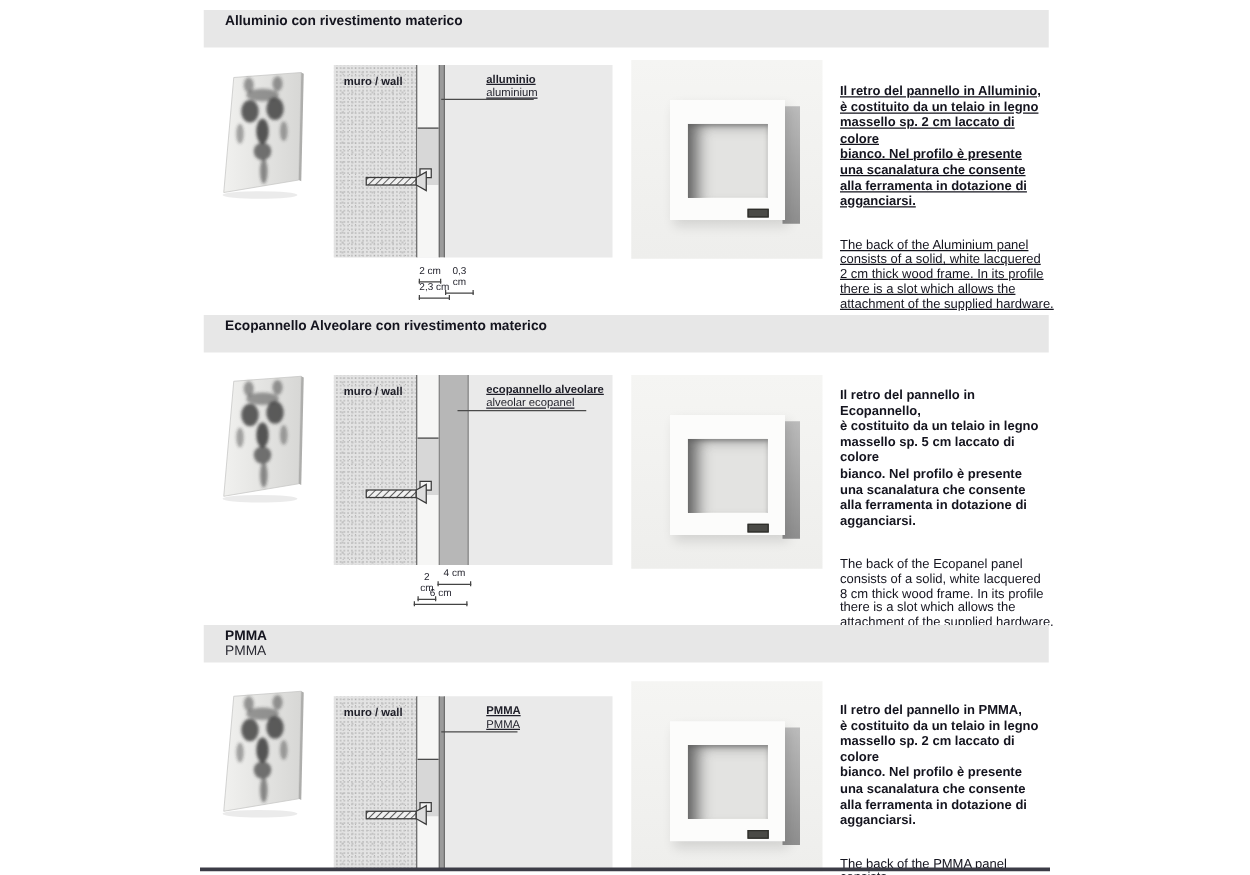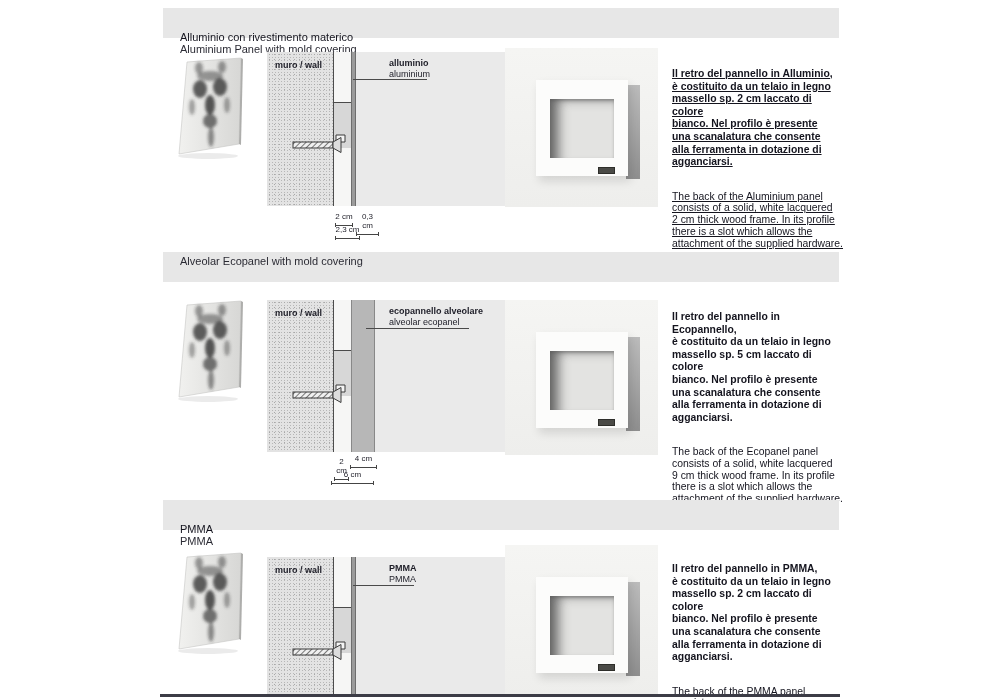--- a/index.html
+++ b/index.html
@@ -7,51 +7,51 @@
         font-family:"Liberation Sans", sans-serif;color:#15151f;}
 
   .section{position:absolute;left:163px;width:676px;}
   .s1{top:8px;height:236px;}
   .s2{top:252px;height:242px;}
   .s3{top:500px;height:200px;}
 
   
   .header-bar{position:absolute;left:0;top:0;width:676px;height:30px;background:#e7e7e7;
               box-sizing:border-box;padding:3px 0 0 17px;}
-  .header-title{font-weight:normal;font-size:11px;line-height:12px;color:#14141e;margin-top:20px;}
+  .header-title{font-weight:bold;font-size:11px;line-height:12px;color:#14141e;}
   .header-sub{font-size:11px;line-height:12px;color:#2b2b34;}
 
   
   .artwork{position:absolute;left:7px;width:80px;height:106px;}
   .s1 .artwork{top:47px;} .s2 .artwork{top:46px;} .s3 .artwork{top:50px;}
   .artwork svg{display:block;width:100%;height:100%;}
 
   
-  .diagram{position:absolute;left:104px;width:223px;background:#eaeaea;overflow:hidden;padding-left:28px;}
+  .diagram{position:absolute;left:104px;width:223px;background:#eaeaea;overflow:hidden;}
   .s1 .diagram{top:44px;height:154px;}
   .s2 .diagram{top:48px;height:152px;}
   .s3 .diagram{top:57px;height:139px;}
   .wall{position:absolute;left:0;top:0;bottom:0;width:66px;
         background-color:#e3e3e3;
         background-image:radial-gradient(circle,#a8a8a8 0.6px,transparent 0.7px),
                          radial-gradient(circle,#c4c4c4 0.6px,transparent 0.7px),
                          radial-gradient(circle,#b7b7b7 0.5px,transparent 0.6px);
         background-size:5px 5px,8px 8px,3px 3px;
         background-position:0 0,3px 2px,1px 1px;
         border-right:1px solid #4c4c4c;}
   .gap{position:absolute;left:67px;top:0;bottom:0;width:17px;background:#f6f6f5;}
   .panel-strip{position:absolute;top:0;bottom:0;left:84px;}
   .s1 .panel-strip,.s3 .panel-strip{width:3px;background:#9b9b9b;
         border-left:1px solid #6e6e6e;border-right:1px solid #6e6e6e;}
   .s2 .panel-strip{width:22px;background:#b7b7b7;
         border-left:1px solid #888888;border-right:1px solid #888888;}
   .frame-block{position:absolute;left:67px;width:17px;top:50px;height:45px;
         background:#d7d7d7;border-top:1px solid #4a4a4a;}
   .wall-label{position:absolute;left:8px;top:8px;font-size:9px;font-weight:bold;color:#1e1e28;}
-  .panel-label{position:absolute;left:122px;top:6px;font-size:9px;line-height:10.5px;color:#1e1e28;}
+  .panel-label{position:absolute;left:122px;top:6px;font-size:9px;line-height:10.5px;color:#1e1e28;text-decoration:underline;}
   .panel-label .it{font-weight:bold;}
   .leader{position:absolute;height:1px;background:#4a4a4a;}
   .s1 .leader{left:86px;width:74px;top:27px;}
   .s2 .leader{left:99px;width:103px;top:28px;}
   .s3 .leader{left:86px;width:61px;top:28px;}
   .screw{position:absolute;left:24px;width:64px;height:22px;}
   .s1 .screw{top:82px;} .s2 .screw{top:84px;} .s3 .screw{top:84px;}
 
   
   .dim{position:absolute;font-size:8px;line-height:9px;color:#1e1e28;text-align:center;
@@ -90,21 +90,20 @@
   .bottom-rule{position:absolute;left:160px;top:694px;width:680px;height:3px;background:#3c3c46;z-index:5;}
 </style>
 </head>
 <body>
 
 <div class="page">
 
   <div class="section s1">
     <div class="header-bar">
       <div class="header-title">Alluminio con rivestimento materico</div>
-      <div class="header-sub">Aluminium Panel with mold covering</div>
     </div>
 
     <div class="artwork">
       <svg viewBox="0 0 80 106">
         <defs>
           <linearGradient id="pg1" x1="0" y1="0" x2="1" y2="0">
             <stop offset="0" stop-color="#f1f1ef"></stop>
               <stop offset="1" stop-color="#d7d7d5"></stop>
           </linearGradient>
           <filter id="bl1" x="-20%" y="-20%" width="140%" height="140%">
@@ -176,21 +175,21 @@
       <p class="en">The back of the Aluminium panel
 consists of a solid, white lacquered
 2 cm thick wood frame.  In its profile
 there is a slot which allows the
 attachment of the supplied hardware.</p>
     </div>
   </div>
 
   <div class="section s2">
     <div class="header-bar">
-      <div class="header-sub">Alveolar Ecopanel with mold covering</div>
+      <div class="header-title">Ecopannello Alveolare con rivestimento materico</div>
     </div>
 
     <div class="artwork">
       <svg viewBox="0 0 80 106">
         <defs>
           <linearGradient id="pg2" x1="0" y1="0" x2="1" y2="0">
             <stop offset="0" stop-color="#f1f1ef"></stop>
               <stop offset="1" stop-color="#d7d7d5"></stop>
           </linearGradient>
           <filter id="bl2" x="-20%" y="-20%" width="140%" height="140%">
@@ -254,21 +253,21 @@
     <div class="desc">
       <p class="it">Il retro del pannello in Ecopannello,
 è costituito da un telaio in legno
 massello sp. 5 cm laccato di colore
 bianco.  Nel profilo è presente
 una scanalatura che consente
 alla ferramenta in dotazione di
 agganciarsi.</p>
       <p class="en">The back of the Ecopanel panel
 consists of a solid, white lacquered
-9 cm thick wood frame.  In its profile
+8 cm thick wood frame.  In its profile
 there is a slot which allows the
 attachment of the supplied hardware.</p>
     </div>
   </div>
 
   <div class="section s3">
     <div class="header-bar">
       <div class="header-title">PMMA</div>
       <div class="header-sub">PMMA</div>
     </div>

